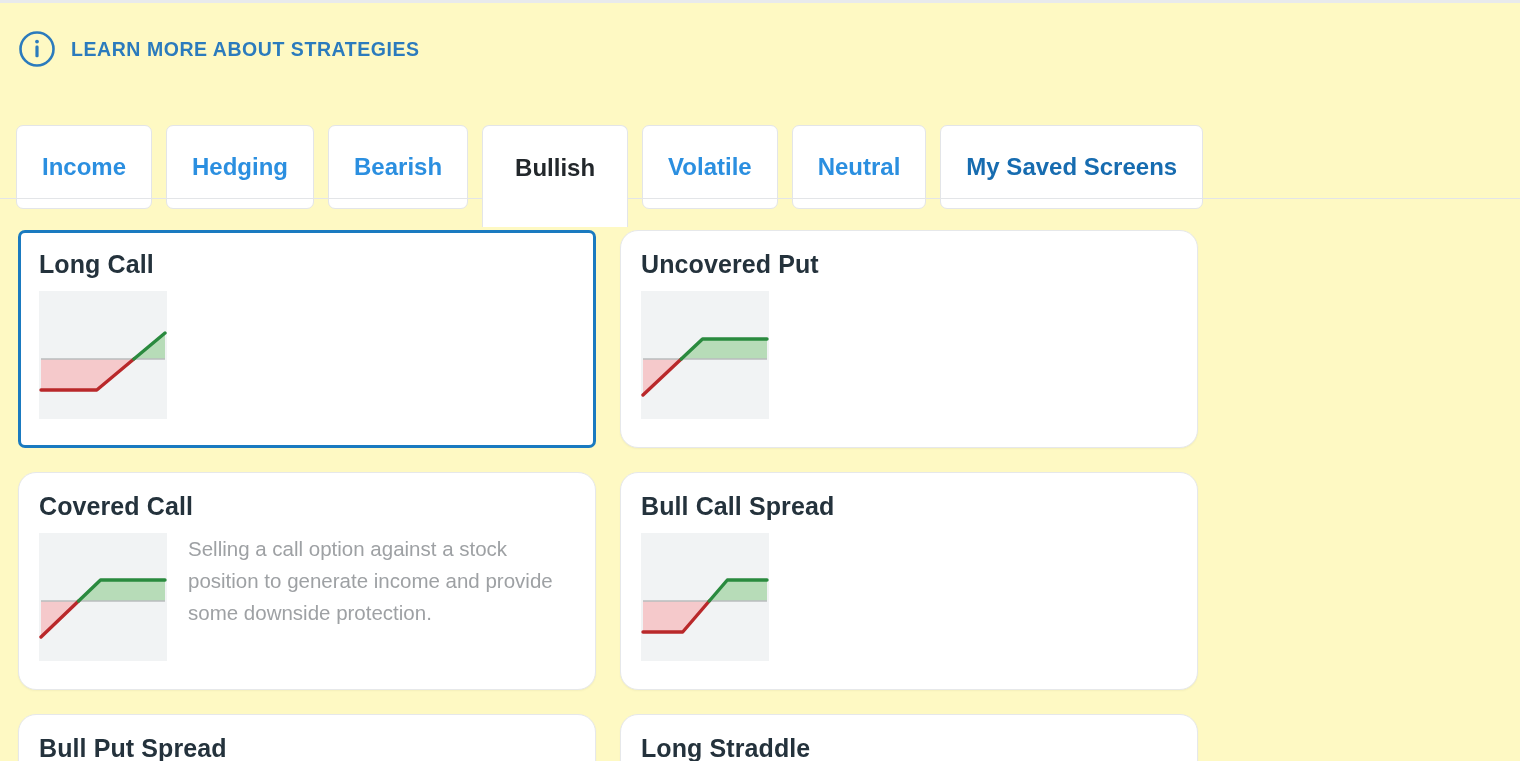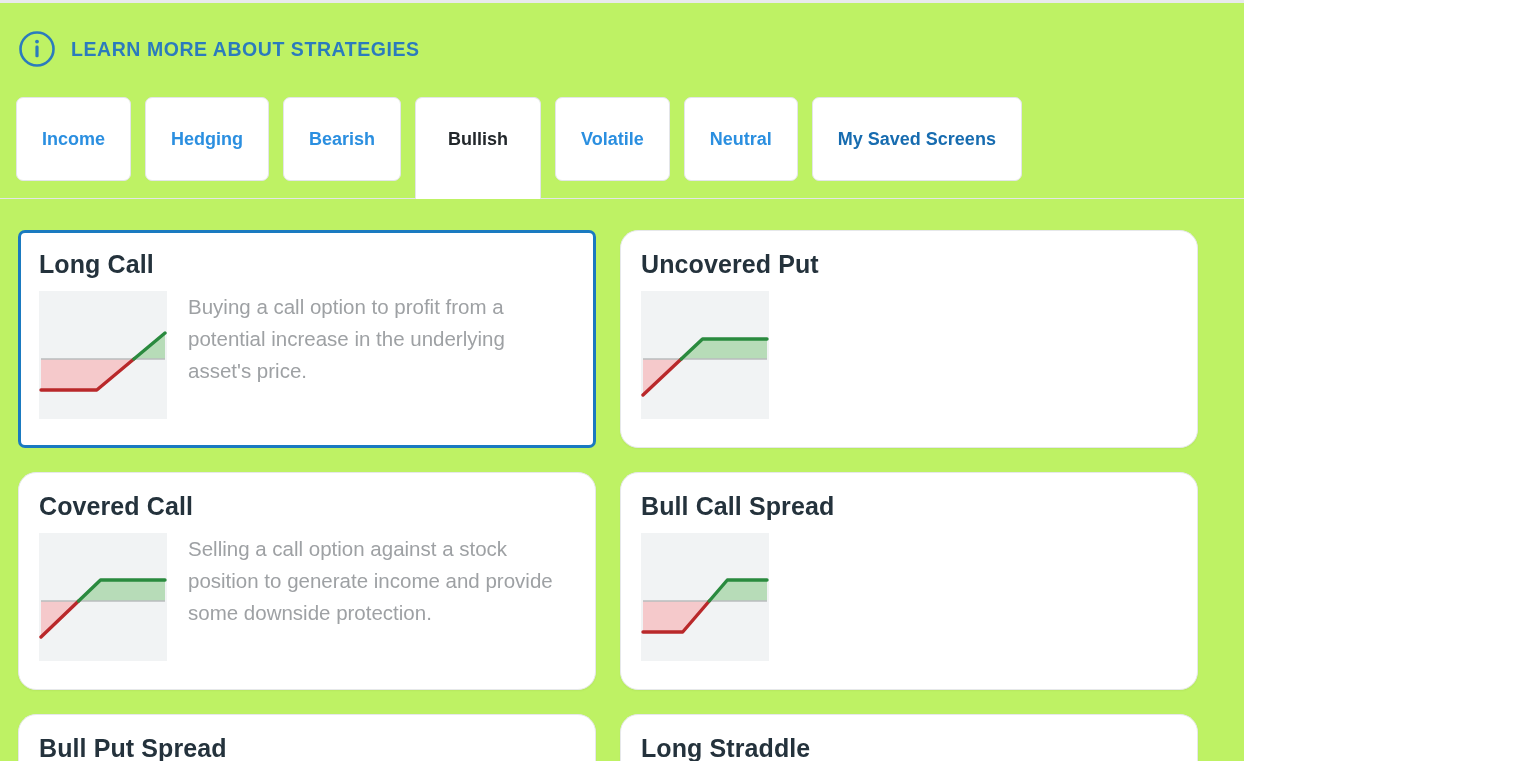--- a/index.html
+++ b/index.html
@@ -6,23 +6,23 @@
   html, body {
     margin: 0; padding: 0;
     width: 1520px; height: 761px;
     background: #ffffff;
     font-family: "Liberation Sans", sans-serif;
     overflow: hidden;
   }
 
   #root {
     position: relative;
-    width: 1244px;
+    width: 1520px;
     height: 761px;
-    background: #bef264;
+    background: #fef9c3;
     overflow: hidden;
   }
 
   
   .top-rule {
     position: absolute;
     top: 0; left: 0;
     width: 1520px; height: 3px;
     background: #e8eaec;
   }
@@ -61,25 +61,26 @@
   .tab {
     height: 84px;
     min-width: 0;
     padding: 0 25px;
     display: flex;
     align-items: center;
     justify-content: center;
     background: #ffffff;
     border: 1px solid #e3e5e8;
     border-radius: 7px;
-    font-size: 18px;
+    font-size: 24px;
     font-weight: bold;
     color: #2b8fe0;
     white-space: nowrap;
     cursor: pointer;
+    margin-top: 28px;
   }
   .tab.saved { color: #176cb0; }
   .tab.active {
     height: 102px;
     color: #22272b;
     border: 1px solid #e3e5e8;
     border-bottom: none;
     border-radius: 7px 7px 0 0;
     background: #ffffff;
     position: relative;
@@ -187,21 +188,20 @@
       <div class="card-title">Long Call</div>
       <div class="card-body">
         <span class="thumb"><svg viewBox="0 0 128 128" width="128" height="128">
               <rect x="0" y="0" width="128" height="128" fill="#f1f3f4"></rect>
               <polygon points="2.00,68.00 2.00,99.00 57.80,99.00 94.89,68.00 94.89,68.00" fill="#f5c9cb"></polygon>
               <polygon points="94.89,68.00 94.89,68.00 126.00,42.00 126.00,68.00" fill="#b7dcb8"></polygon>
               <line x1="2" y1="68" x2="126" y2="68" stroke="#b9bcbe" stroke-width="1.6"></line>
               <polyline points="2.00,99.00 57.80,99.00 94.89,68.00" fill="none" stroke="#b9282a" stroke-width="3.4" stroke-linejoin="round" stroke-linecap="round"></polyline>
               <polyline points="94.89,68.00 126.00,42.00" fill="none" stroke="#2a8a3e" stroke-width="3.4" stroke-linejoin="round" stroke-linecap="round"></polyline>
             </svg></span>
-        <div class="card-desc">Buying a call option to profit from a potential increase in the underlying asset's price.</div>
       </div>
     </div>
 
     <div class="card">
       <div class="card-title">Uncovered Put</div>
       <div class="card-body">
         <span class="thumb"><svg viewBox="0 0 128 128" width="128" height="128">
               <rect x="0" y="0" width="128" height="128" fill="#f1f3f4"></rect>
               <polygon points="2.00,68.00 2.00,104.00 40.26,68.00 40.26,68.00" fill="#f5c9cb"></polygon>
               <polygon points="40.26,68.00 40.26,68.00 61.52,48.00 126.00,48.00 126.00,68.00" fill="#b7dcb8"></polygon>

